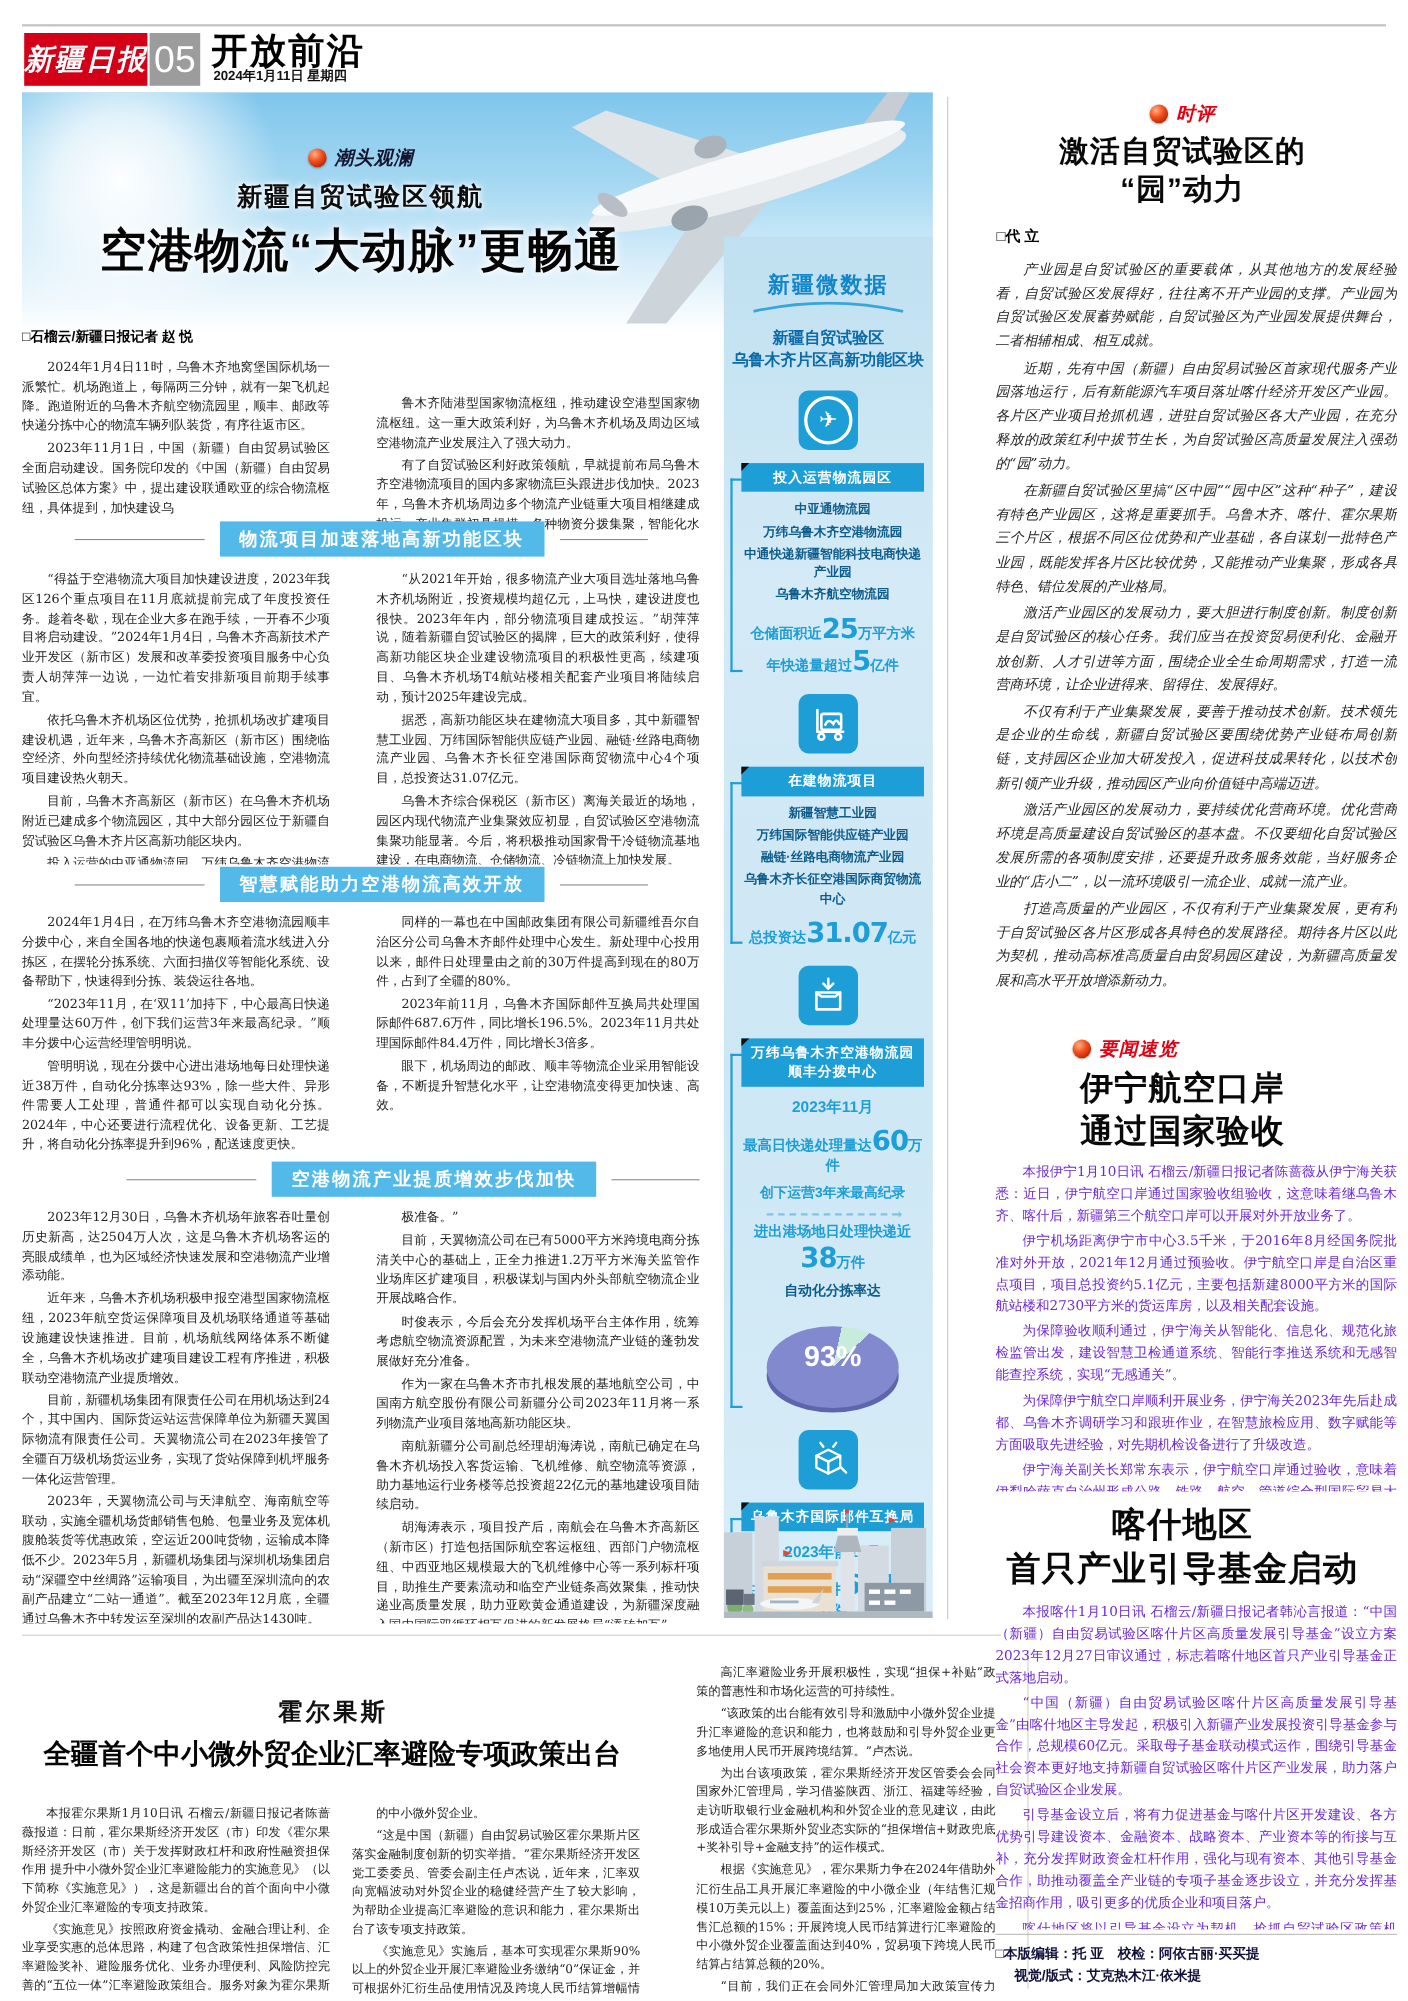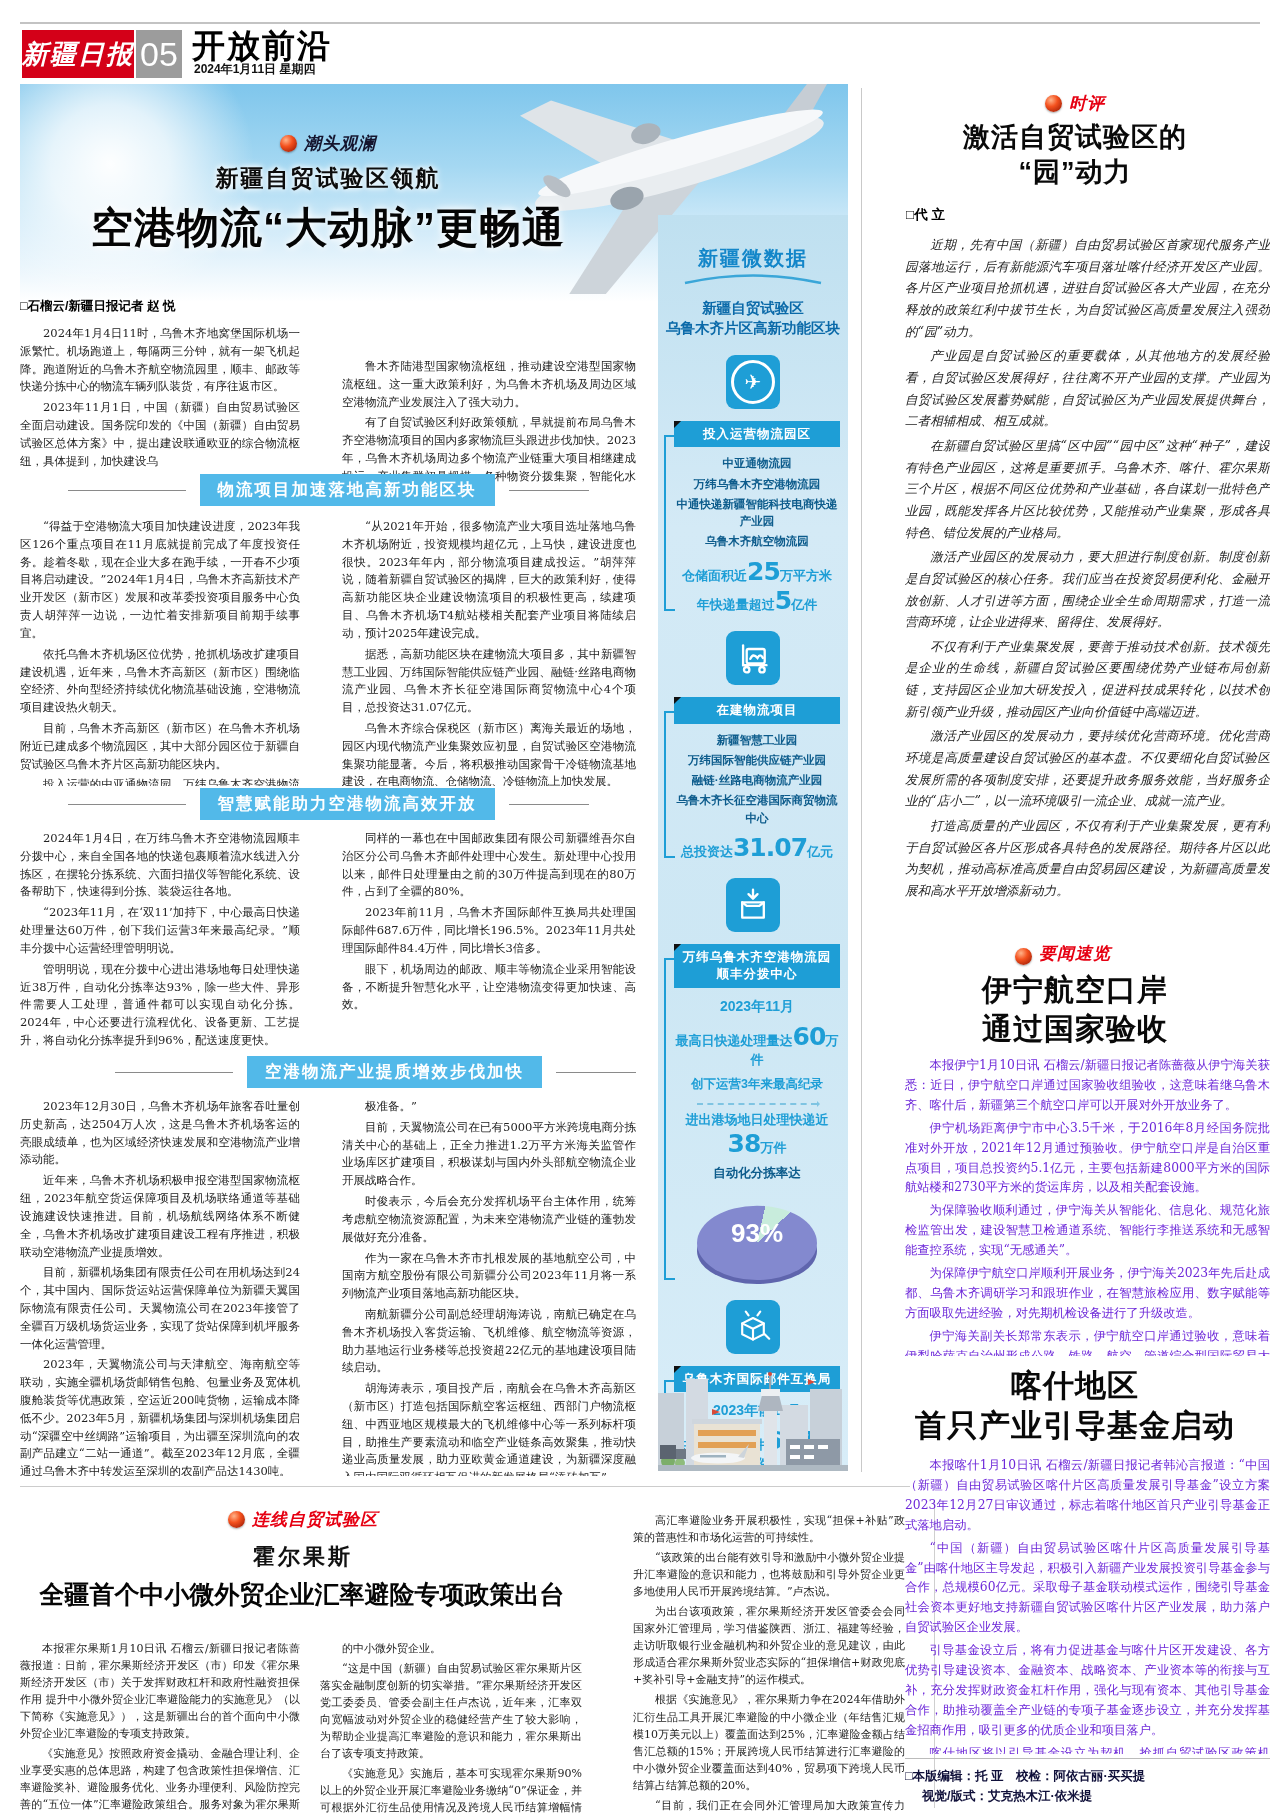--- a/index.html
+++ b/index.html
@@ -338,30 +338,30 @@
   <div class="badge-red" style="left:880px;top:92px;width:390px;">
     <span class="sphere"></span>
     <span class="txt">时评</span>
   </div>
   <div class="rc-title" style="top:120px;">
     <div>激活自贸试验区的</div>
     <div>“园”动力</div>
   </div>
   <div class="rc-byline" style="top:206px;">□代 立</div>
   <div class="rc-body italic" style="top:234px;height:672px;">
+      <p class="para">产业园是自贸试验区的重要载体，从其他地方的发展经验看，自贸试验区发展得好，往往离不开产业园的支撑。产业园为自贸试验区发展蓄势赋能，自贸试验区为产业园发展提供舞台，二者相辅相成、相互成就。</p>
       <p class="para">近期，先有中国（新疆）自由贸易试验区首家现代服务产业园落地运行，后有新能源汽车项目落址喀什经济开发区产业园。各片区产业项目抢抓机遇，进驻自贸试验区各大产业园，在充分释放的政策红利中拔节生长，为自贸试验区高质量发展注入强劲的“园”动力。</p>
-      <p class="para">产业园是自贸试验区的重要载体，从其他地方的发展经验看，自贸试验区发展得好，往往离不开产业园的支撑。产业园为自贸试验区发展蓄势赋能，自贸试验区为产业园发展提供舞台，二者相辅相成、相互成就。</p>
       <p class="para">在新疆自贸试验区里搞“区中园”“园中区”这种“种子”，建设有特色产业园区，这将是重要抓手。乌鲁木齐、喀什、霍尔果斯三个片区，根据不同区位优势和产业基础，各自谋划一批特色产业园，既能发挥各片区比较优势，又能推动产业集聚，形成各具特色、错位发展的产业格局。</p>
       <p class="para">激活产业园区的发展动力，要大胆进行制度创新。制度创新是自贸试验区的核心任务。我们应当在投资贸易便利化、金融开放创新、人才引进等方面，围绕企业全生命周期需求，打造一流营商环境，让企业进得来、留得住、发展得好。</p>
       <p class="para">不仅有利于产业集聚发展，要善于推动技术创新。技术领先是企业的生命线，新疆自贸试验区要围绕优势产业链布局创新链，支持园区企业加大研发投入，促进科技成果转化，以技术创新引领产业升级，推动园区产业向价值链中高端迈进。</p>
       <p class="para">激活产业园区的发展动力，要持续优化营商环境。优化营商环境是高质量建设自贸试验区的基本盘。不仅要细化自贸试验区发展所需的各项制度安排，还要提升政务服务效能，当好服务企业的“店小二”，以一流环境吸引一流企业、成就一流产业。</p>
       <p class="para">打造高质量的产业园区，不仅有利于产业集聚发展，更有利于自贸试验区各片区形成各具特色的发展路径。期待各片区以此为契机，推动高标准高质量自由贸易园区建设，为新疆高质量发展和高水平开放增添新动力。</p>
     </div>
 
-  <div class="badge-red" style="left:868px;top:942px;width:390px;align-items:flex-end;">
+  <div class="badge-red" style="left:828px;top:942px;width:390px;">
     <span class="sphere"></span>
     <span class="txt">要闻速览</span>
   </div>
   <div class="rc-title" style="top:970px;font-size:30px;">
     <div>伊宁航空口岸</div>
     <div>通过国家验收</div>
   </div>
   <div class="rc-body" style="top:1056px;height:300px;">
       <p class="para">本报伊宁1月10日讯 石榴云/新疆日报记者陈蔷薇从伊宁海关获悉：近日，伊宁航空口岸通过国家验收组验收，这意味着继乌鲁木齐、喀什后，新疆第三个航空口岸可以开展对外开放业务了。</p>
       <p class="para">伊宁机场距离伊宁市中心3.5千米，于2016年8月经国务院批准对外开放，2021年12月通过预验收。伊宁航空口岸是自治区重点项目，项目总投资约5.1亿元，主要包括新建8000平方米的国际航站楼和2730平方米的货运库房，以及相关配套设施。</p>
@@ -378,26 +378,20 @@
       <p class="para">本报喀什1月10日讯 石榴云/新疆日报记者韩沁言报道：“中国（新疆）自由贸易试验区喀什片区高质量发展引导基金”设立方案2023年12月27日审议通过，标志着喀什地区首只产业引导基金正式落地启动。</p>
       <p class="para">“中国（新疆）自由贸易试验区喀什片区高质量发展引导基金”由喀什地区主导发起，积极引入新疆产业发展投资引导基金参与合作，总规模60亿元。采取母子基金联动模式运作，围绕引导基金社会资本更好地支持新疆自贸试验区喀什片区产业发展，助力落户自贸试验区企业发展。</p>
       <p class="para">引导基金设立后，将有力促进基金与喀什片区开发建设、各方优势引导建设资本、金融资本、战略资本、产业资本等的衔接与互补，充分发挥财政资金杠杆作用，强化与现有资本、其他引导基金合作，助推动覆盖全产业链的专项子基金逐步设立，并充分发挥基金招商作用，吸引更多的优质企业和项目落户。</p>
       <p class="para">喀什地区将以引导基金设立为契机，抢抓自贸试验区政策机遇，推动财政金融融合互补，最大限度发挥财政资金效能，不断创新金融政策，完善金融服务，引导金融资源加大支持力度，撬动社会资本强化投入，以多元化金融产品、高质量金融服务赋能新疆自贸试验区喀什片区产业高质量发展。</p>
     </div>
 
   <div class="credits-rule"></div>
   <div class="credit-line" style="top:1768px;">□本版编辑：托 亚　校检：阿依古丽·买买提</div>
   <div class="credit-line" style="top:1788px;left:922px;">视觉/版式：艾克热木江·依米提</div>
 
-  <div class="bot-head" style="top:1508px;">
-    <div class="badge-red" style="position:static;">
-      <span class="sphere"></span>
-      <span class="txt">连线自贸试验区</span>
-    </div>
-  </div>
   <div class="bot-kicker" style="top:1542px;">霍尔果斯</div>
   <div class="bot-headline" style="top:1578px;">全疆首个中小微外贸企业汇率避险专项政策出台</div>
   <div class="bot-col" style="left:20px;top:1640px;width:280px;height:174px;">
       <p class="para">本报霍尔果斯1月10日讯 石榴云/新疆日报记者陈蔷薇报道：日前，霍尔果斯经济开发区（市）印发《霍尔果斯经济开发区（市）关于发挥财政杠杆和政府性融资担保作用 提升中小微外贸企业汇率避险能力的实施意见》（以下简称《实施意见》），这是新疆出台的首个面向中小微外贸企业汇率避险的专项支持政策。</p>
       <p class="para">《实施意见》按照政府资金撬动、金融合理让利、企业享受实惠的总体思路，构建了包含政策性担保增信、汇率避险奖补、避险服务优化、业务办理便利、风险防控完善的“五位一体”汇率避险政策组合。服务对象为霍尔果斯辖区内注册</p>
     </div>
   <div class="bot-col" style="left:320px;top:1640px;width:262px;height:174px;">
       <p class="para">的中小微外贸企业。</p>
       <p class="para">“这是中国（新疆）自由贸易试验区霍尔果斯片区落实金融制度创新的切实举措。”霍尔果斯经济开发区党工委委员、管委会副主任卢杰说，近年来，汇率双向宽幅波动对外贸企业的稳健经营产生了较大影响，为帮助企业提高汇率避险的意识和能力，霍尔果斯出台了该专项支持政策。</p>
       <p class="para">《实施意见》实施后，基本可实现霍尔果斯90%以上的外贸企业开展汇率避险业务缴纳“0”保证金，并可根据外汇衍生品使用情况及跨境人民币结算增幅情况获得财政奖励。这将大幅降低中小微外贸企业的汇率避险业务门槛和成本，提</p>

